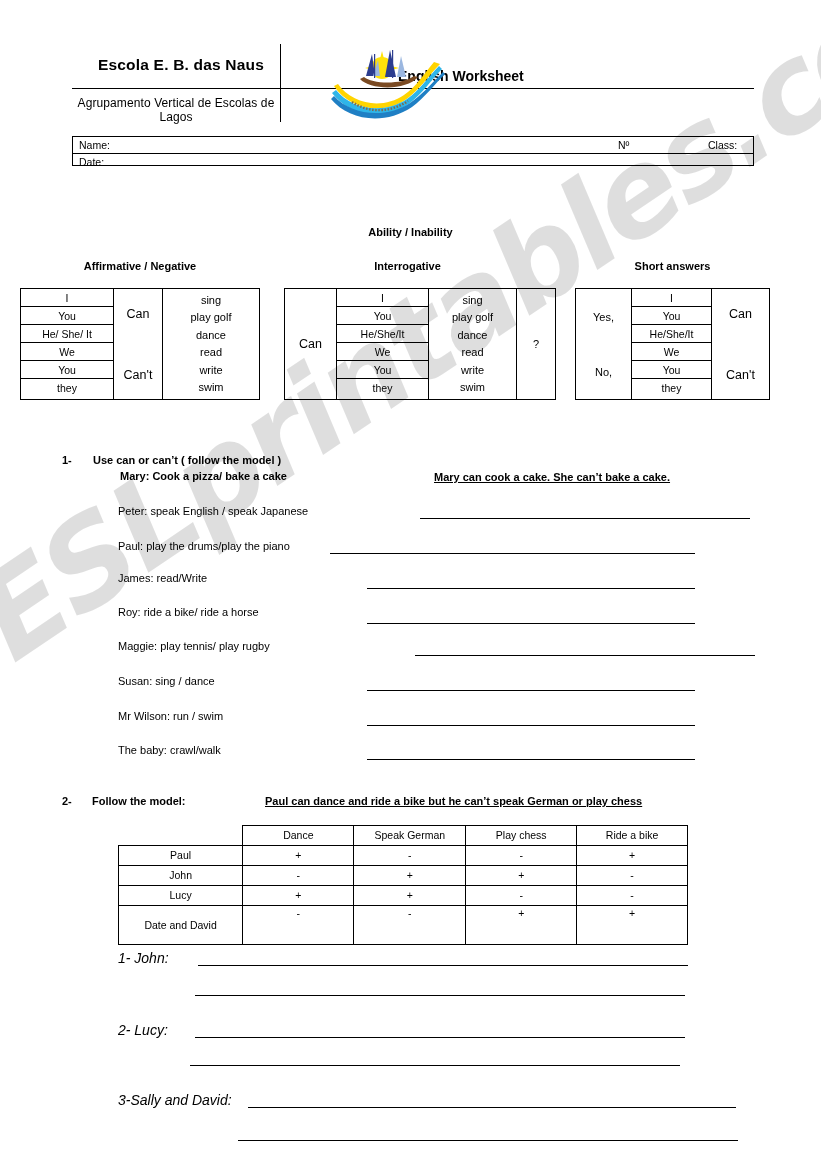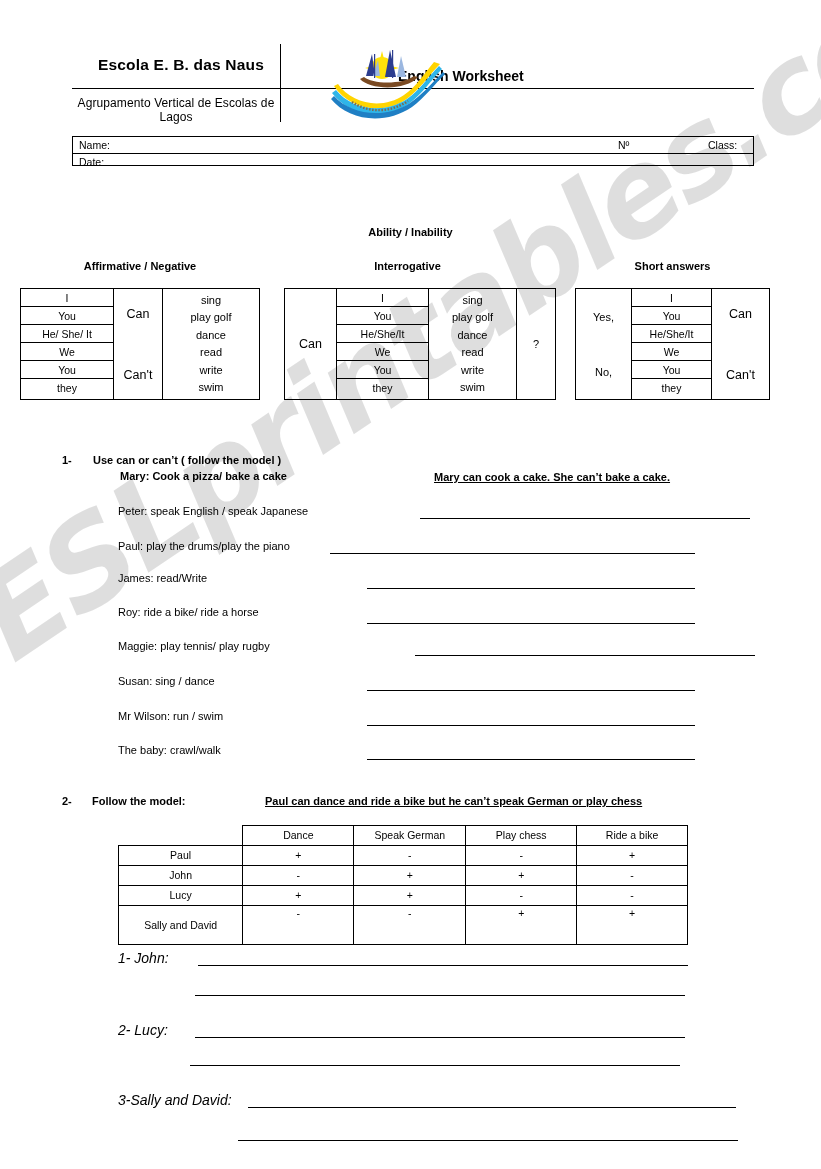--- a/index.html
+++ b/index.html
@@ -514,21 +514,21 @@
         <td>-</td>
       </tr>
       <tr>
         <td class="rowlab">Lucy</td>
         <td>+</td>
         <td>+</td>
         <td>-</td>
         <td>-</td>
       </tr>
       <tr style="height:36px;">
-        <td class="rowlab" style="height:36px;">Sally and David</td>
+        <td class="rowlab" style="height:36px;">Date and David</td>
         <td style="vertical-align:top;">-</td>
         <td style="vertical-align:top;">-</td>
         <td style="vertical-align:top;">+</td>
         <td style="vertical-align:top;">+</td>
       </tr>
     </tbody>
   </table>
 
   <div class="ans-label" style="left:118px; top:950px;">1-  John:</div>
   <div class="ans-line" style="left:198px; top:965px; width:490px;"></div>

